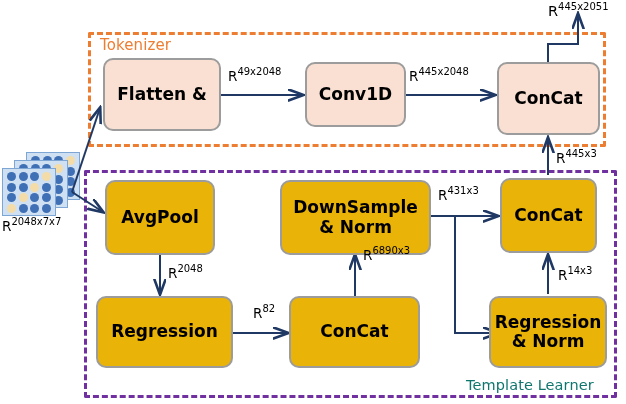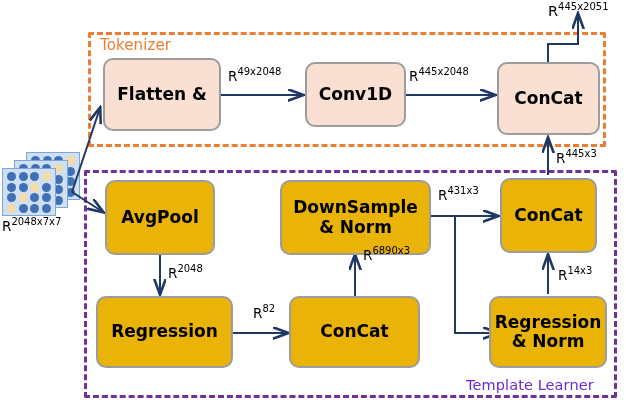--- a/index.html
+++ b/index.html
@@ -29,21 +29,21 @@
 </style>
 </head>
 <body>
 
 <div id="stage">
 
   <div class="grp-box" style="left:88px;top:32px;width:518px;height:115px;border:3px dashed #ED7D31;border-radius:2px;"></div>
   <div class="grp-label" style="left:100px;top:36px;color:#ED7D31;font-size:15px;">Tokenizer</div>
 
   <div class="grp-box" style="left:84px;top:170px;width:533px;height:228px;border:3px dashed #7030A0;border-radius:2px;"></div>
-  <div class="grp-label" style="left:466px;top:377px;color:#6d28d9;font-size:14.5px;">Template Learner</div>
+  <div class="grp-label" style="left:466px;top:377px;color:#0f766e;font-size:14.5px;">Template Learner</div>
 
   <div id="tensor">
     <div class="sheet" style="left:24px;top:0px;">
         <div class="dot" style="left: 4px; top: 3px; background: rgb(63, 111, 181);"></div>
         <div class="dot" style="left: 15.5px; top: 3px; background: rgb(63, 111, 181);"></div>
         <div class="dot" style="left: 27px; top: 3px; background: rgb(63, 111, 181);"></div>
         <div class="dot" style="left: 38.5px; top: 3px; background: rgb(243, 220, 168);"></div>
         <div class="dot" style="left: 4px; top: 13.5px; background: rgb(63, 111, 181);"></div>
         <div class="dot" style="left: 15.5px; top: 13.5px; background: rgb(63, 111, 181);"></div>
         <div class="dot" style="left: 27px; top: 13.5px; background: rgb(243, 220, 168);"></div>

